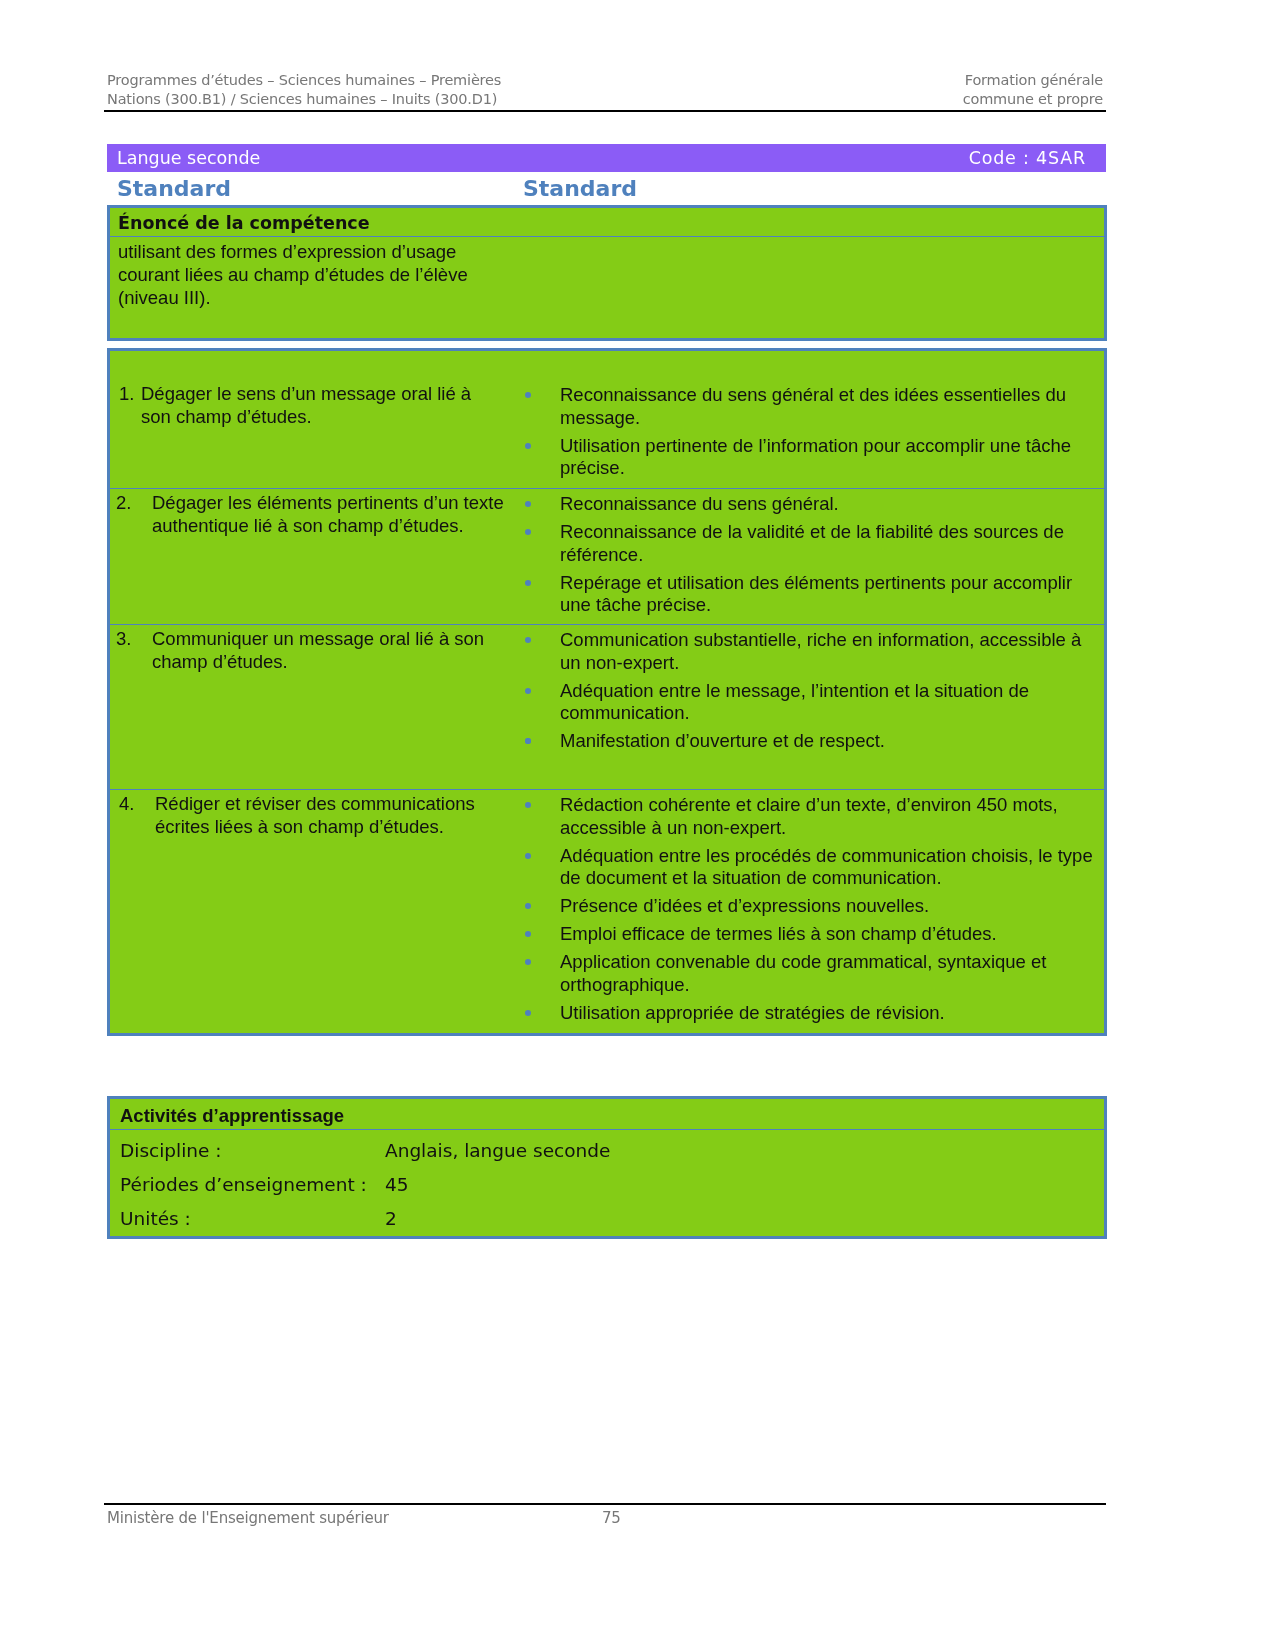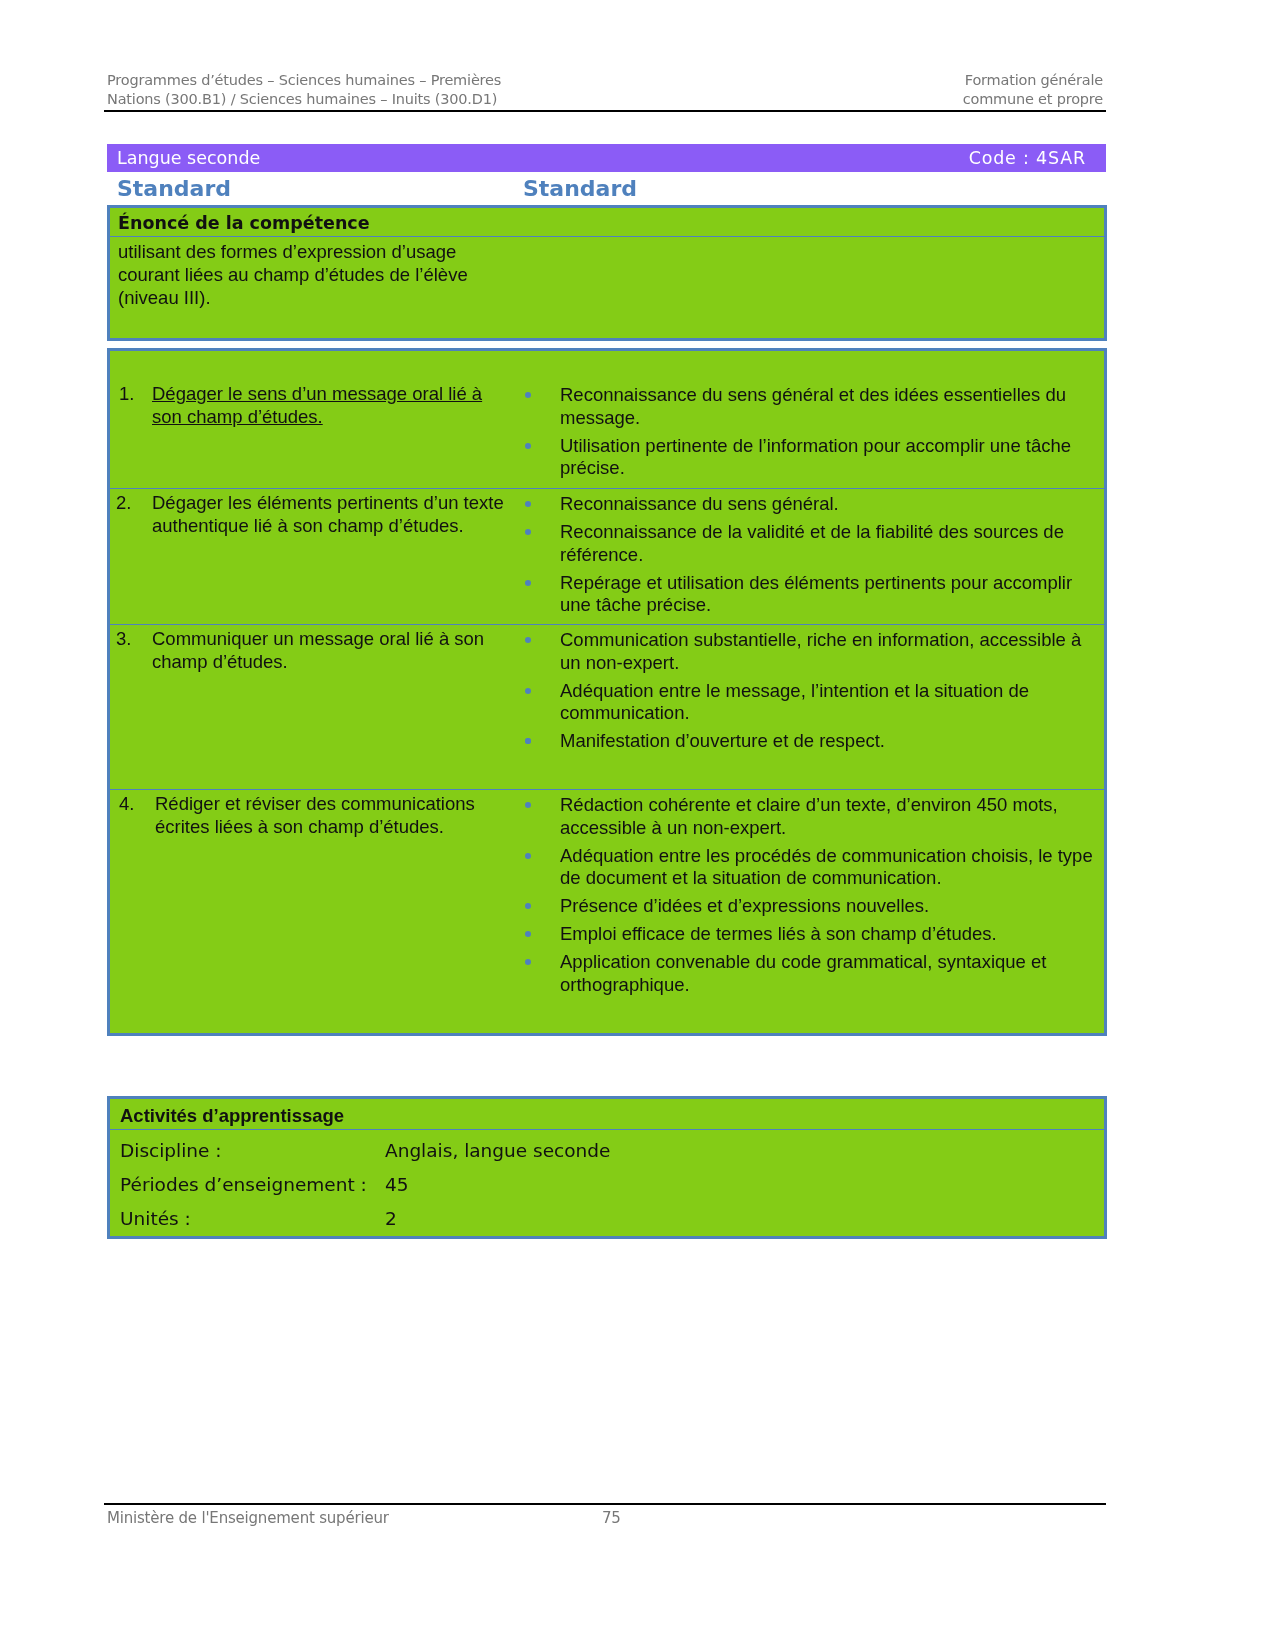--- a/index.html
+++ b/index.html
@@ -214,21 +214,21 @@
     <div>courant liées au champ d’études de l’élève</div>
     <div>(niveau III).</div>
   </div>
 </div>
 
 <div class="box elements">
 
   <div class="row" style="top:29px;height:108px;">
     <div class="elem">
       <span class="num">1.</span>
-      <span class="txt" style="left:36px;text-decoration:underline;">Dégager le sens d’un message oral lié à son champ d’études.</span>
+      <span class="txt" style="left:25px;">Dégager le sens d’un message oral lié à son champ d’études.</span>
     </div>
     <div class="crit">
       <div class="crit-item"><span class="bullet"></span><span>Reconnaissance du sens général et des idées essentielles du message.</span></div>
       <div class="crit-item"><span class="bullet"></span><span>Utilisation pertinente de l’information pour accomplir une tâche précise.</span></div>
     </div>
   </div>
 
   <div class="row" style="top:138px;height:135px;">
     <div class="elem">
       <span class="num" style="left:0;">2.</span>
@@ -258,20 +258,21 @@
     <div class="elem">
       <span class="num">4.</span>
       <span class="txt" style="left:39px;">Rédiger et réviser des communications écrites liées à son champ d’études.</span>
     </div>
     <div class="crit">
       <div class="crit-item"><span class="bullet"></span><span>Rédaction cohérente et claire d’un texte, d’environ 450 mots, accessible à un non-expert.</span></div>
       <div class="crit-item"><span class="bullet"></span><span>Adéquation entre les procédés de communication choisis, le type de document et la situation de communication.</span></div>
       <div class="crit-item"><span class="bullet"></span><span>Présence d’idées et d’expressions nouvelles.</span></div>
       <div class="crit-item"><span class="bullet"></span><span>Emploi efficace de termes liés à son champ d’études.</span></div>
       <div class="crit-item"><span class="bullet"></span><span>Application convenable du code grammatical, syntaxique et orthographique.</span></div>
+      <div class="crit-item"><span class="bullet"></span><span>Utilisation appropriée de stratégies de révision.</span></div>
     </div>
   </div>
 </div>
 
 <div class="box activites">
   <div class="act-head">Activités d’apprentissage</div>
   <div class="act-row" style="top:41px;">
     <span class="lab">Discipline :</span>
     <span class="val">Anglais, langue seconde</span>
   </div>

